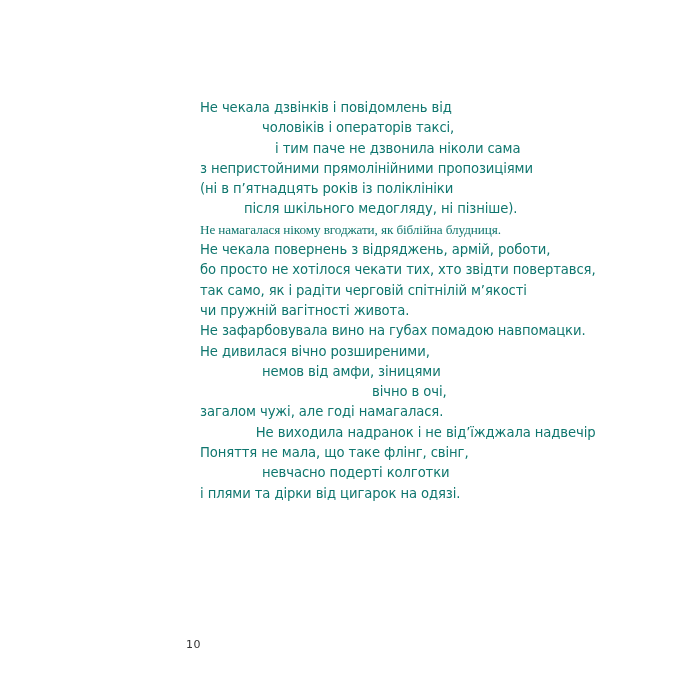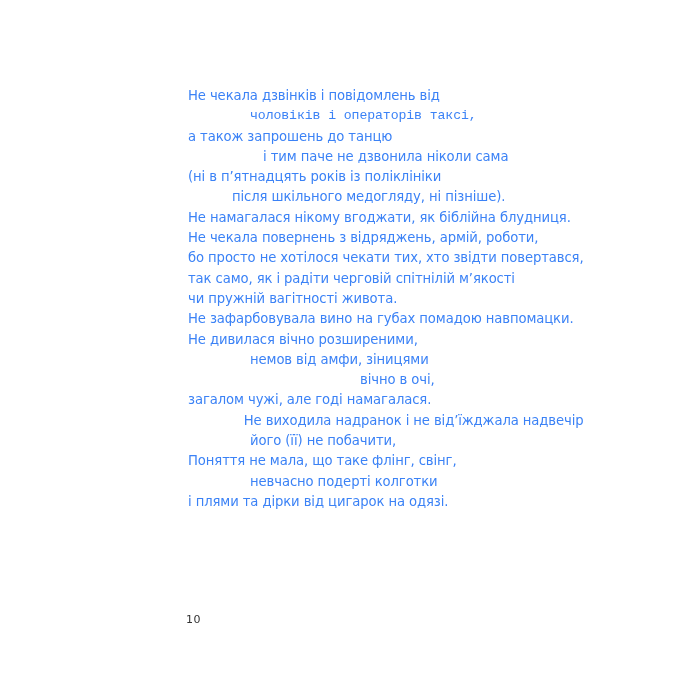--- a/index.html
+++ b/index.html
@@ -1,45 +1,44 @@
 <!DOCTYPE html>
 <html><head>
 <meta charset="utf-8">
 <style>
   html, body { margin:0; padding:0; background:#ffffff; }
   body { width:700px; height:700px; position:relative; overflow:hidden; }
   .page { position:absolute; left:0; top:0; width:700px; height:700px; background:#fff; }
-  .poem { position:absolute; left:188px; top:86px; margin:0; padding:0; list-style:none;
+  .poem { position:absolute; left:188px; top:86px; margin:12px; padding:0; list-style:none;
     font-family:"DejaVu Sans", sans-serif; font-size:13.2px; line-height:20.3px;
-    color:#3b82f6; letter-spacing:-0.1px; }
+    color:#0f766e; letter-spacing:-0.1px; }
   .poem li { white-space:nowrap; height:20.3px; }
-  .page-number { position:absolute; left:186px; top:613px; font-family:"DejaVu Sans", sans-serif;
+  .page-number { position:absolute; left:186px; top:638px; font-family:"DejaVu Sans", sans-serif;
     font-size:11px; color:#333; letter-spacing:0.5px;text-align:right; }
 </style>
 </head>
 <body>
 
 <div class="page">
   <ul class="poem" id="poem">
       <li style="padding-left: 0px;">Не чекала дзвінків і повідомлень від</li>
-      <li style="padding-left: 62px; font-family: Liberation Mono, monospace;">чоловіків і операторів таксі,</li>
-      <li style="padding-left: 0px;">а також запрошень до танцю</li>
+      <li style="padding-left: 62px;">чоловіків і операторів таксі,</li>
       <li style="padding-left: 0px; text-align: center;">і тим паче не дзвонила ніколи сама</li>
+      <li style="padding-left: 0px;">з непристойними прямолінійними пропозиціями</li>
       <li style="padding-left: 0px;">(ні в п’ятнадцять років із поліклініки</li>
       <li style="padding-left: 44px;">після шкільного медогляду, ні пізніше).</li>
-      <li style="padding-left: 0px;">Не намагалася нікому вгоджати, як біблійна блудниця.</li>
+      <li style="padding-left: 0px; font-family: Liberation Serif, serif;">Не намагалася нікому вгоджати, як біблійна блудниця.</li>
       <li style="padding-left: 0px;">Не чекала повернень з відряджень, армій, роботи,</li>
       <li style="padding-left: 0px;">бо просто не хотілося чекати тих, хто звідти повертався,</li>
       <li style="padding-left: 0px;">так само, як і радіти черговій спітнілій м’якості</li>
       <li style="padding-left: 0px;">чи пружній вагітності живота.</li>
       <li style="padding-left: 0px;">Не зафарбовувала вино на губах помадою навпомацки.</li>
       <li style="padding-left: 0px;">Не дивилася вічно розширеними,</li>
       <li style="padding-left: 62px;">немов від амфи, зіницями</li>
       <li style="padding-left: 172px;">вічно в очі,</li>
       <li style="padding-left: 0px;">загалом чужі, але годі намагалася.</li>
       <li style="padding-left: 0px; text-align: right;">Не виходила надранок і не від’їжджала надвечір</li>
-      <li style="padding-left: 62px;">його (її) не побачити,</li>
       <li style="padding-left: 0px;">Поняття не мала, що таке флінг, свінг,</li>
       <li style="padding-left: 62px;">невчасно подерті колготки</li>
       <li style="padding-left: 0px;">і плями та дірки від цигарок на одязі.</li>
     </ul>
   <div class="page-number">10</div>
 </div>
 
 </body></html>

